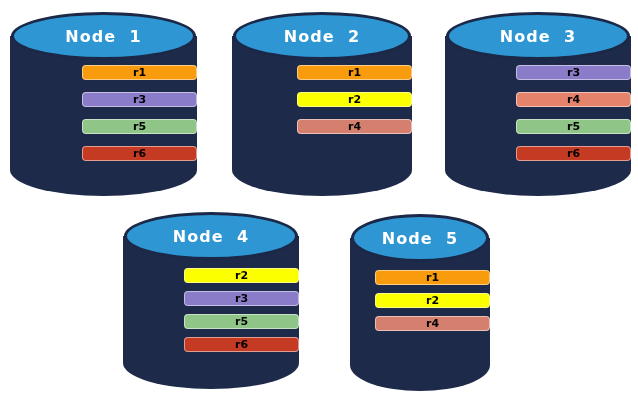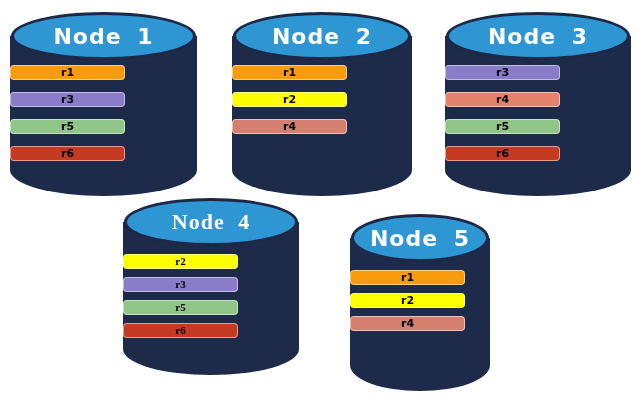--- a/index.html
+++ b/index.html
@@ -38,32 +38,32 @@
     border: 3px solid var(--capborder, #1B2847);
     border-radius: 50%;
     display: flex;
     align-items: center;
     justify-content: center;
     z-index: 2;
   }
   .node-title {
     color: var(--titlecolor, #ffffff);
     font-weight: bold;
-    font-size: 22px;
+    font-size: 16px;
     letter-spacing: 1px;
     word-spacing: 7px;
     white-space: nowrap;
   }
   .bars {
     position: absolute;
     left: 0;
     right: 0;
     display: flex;
     flex-direction: column;
-    align-items: flex-start;
+    align-items: flex-end;
     z-index: 3;
   }
   .row-top .bars    { top: 53px; gap: 12px; }
   .row-bottom .bars { top: 56px; gap: 8px;  }
   .bar {
     width: 115px;
     height: 15px;
     box-sizing: border-box;
     border: 1px solid rgba(255,255,255,0.5);
     border-radius: 4px;
@@ -74,21 +74,21 @@
   .bar span {
     font-size: 11px;
     font-weight: bold;
     color: #000000;
     line-height: 1;
   }
   
   .n1 { left: 10px;  top: 12px;  width: 187px; height: 184px; }
   .n2 { left: 232px; top: 12px;  width: 180px; height: 184px; }
   .n3 { left: 445px; top: 12px;  width: 175px; height: 184px; padding-left: 11px; }
-  .n4 { left: 123px; top: 198px; width: 176px; height: 177px; font-family: Liberation Serif, serif; }
+  .n4 { left: 123px; top: 212px; width: 176px; height: 177px; }
   .n5 { left: 350px; top: 214px; width: 140px; height: 177px; }
 </style>
 </head>
 <body>
 
 <div id="stage" style="background: rgb(255, 255, 255); --navy: #1D2A4A; --cap: #2E96D2; --capborder: #1B2847; --titlecolor: #FFFFFF;">
 
 <div class="node n1 row-top">
       <div class="cyl-body"></div>
       <div class="cyl-cap">

